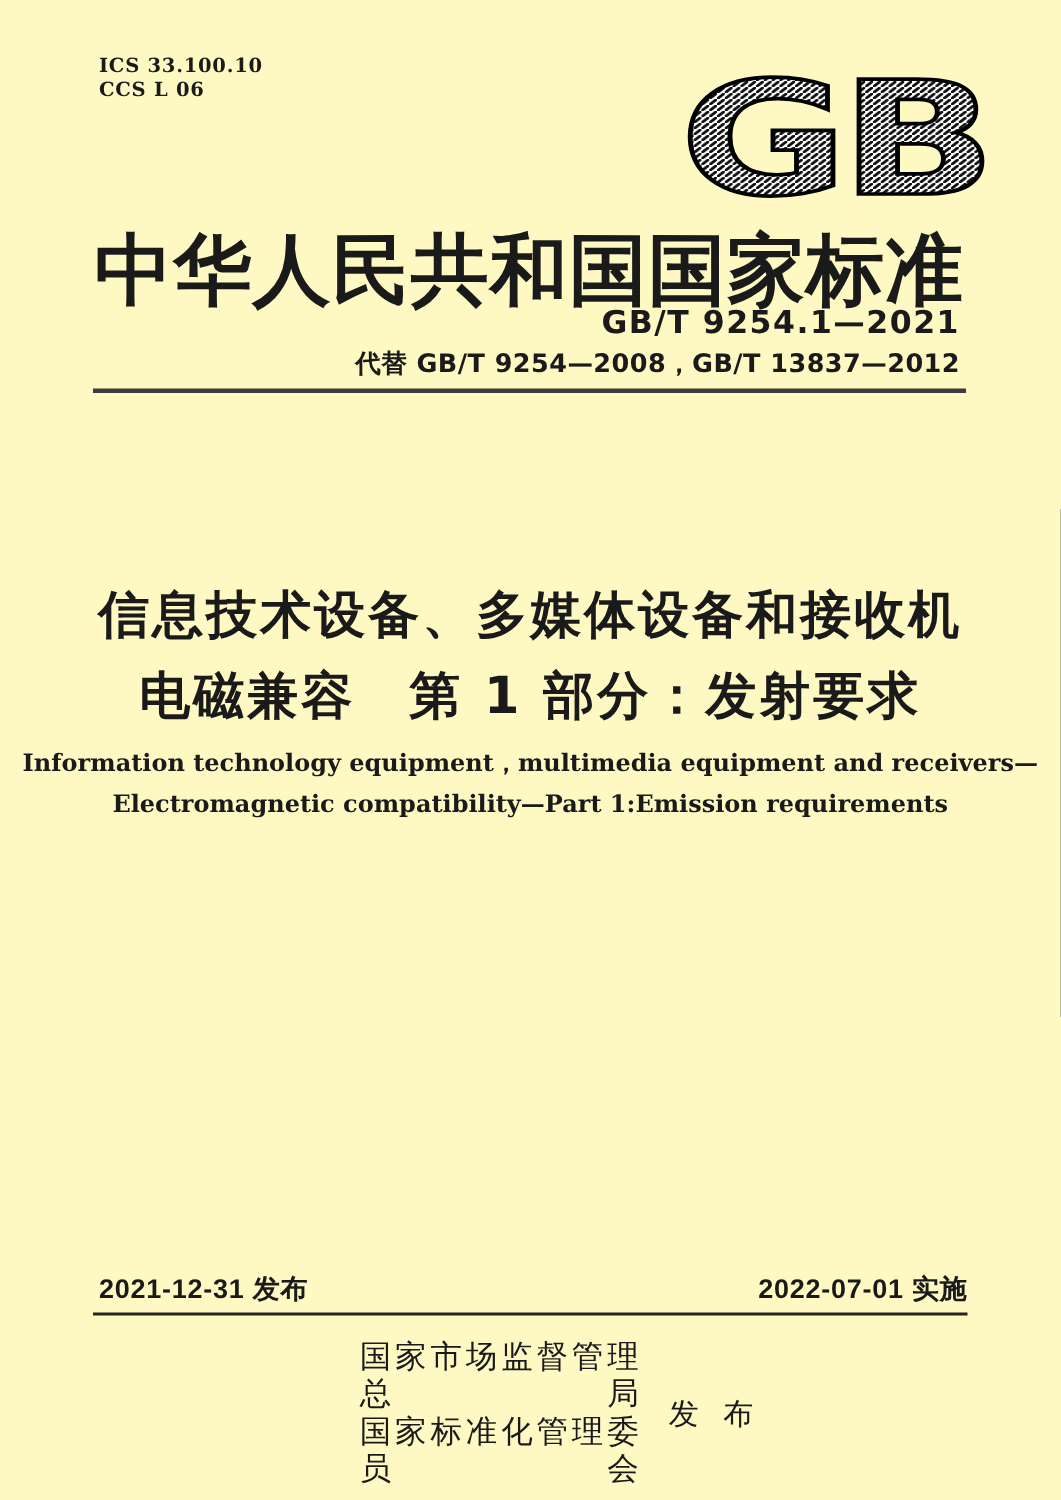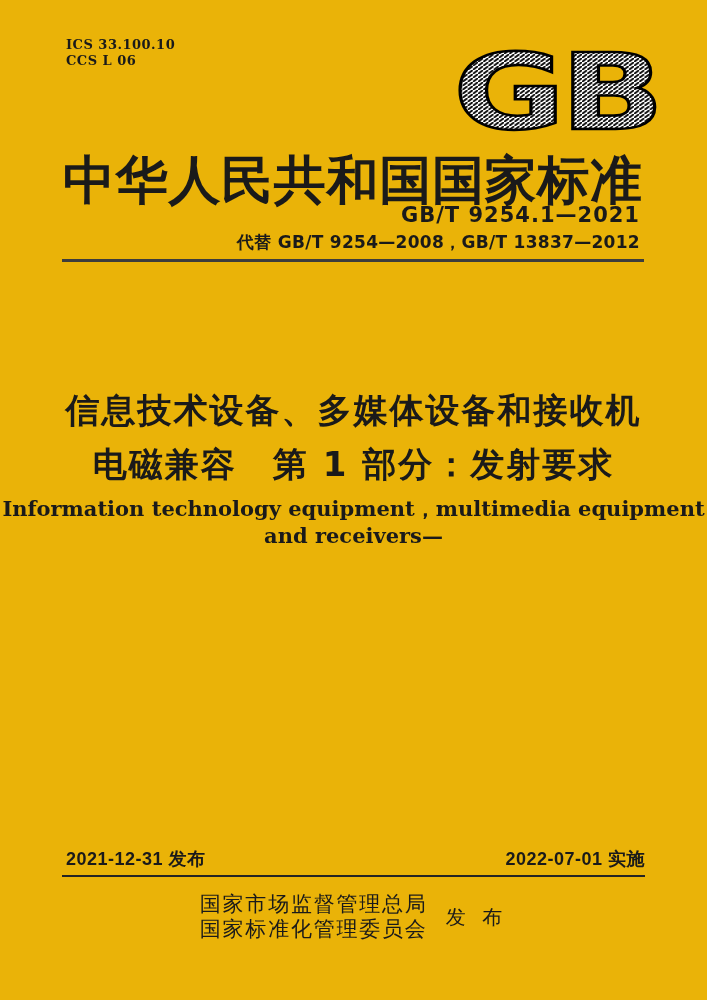--- a/index.html
+++ b/index.html
@@ -1,21 +1,21 @@
 <!DOCTYPE html>
 <html><head>
 <meta charset="utf-8">
 <style>
   html,body { margin:0; padding:0; background:#888; }
   .page {
     position: relative;
     width: 707px;
     height: 1000px;
     margin: 0 auto;
-    background: #eab308;
+    background: #fef9c3;
     color: #1a1a1a;
     font-family: "Liberation Sans", sans-serif;
     overflow: hidden;
   }
   .ics-block {
     position: absolute; left: 66px; top: 37px;
     font-family: "DejaVu Serif", serif;
     font-weight: bold; font-size: 13px; line-height: 16px;
     letter-spacing: 0.5px;
   }
@@ -42,21 +42,21 @@
   }
   .title-cn {
     position: absolute; left: 0; top: 383px; width: 707px;
     text-align: center; font-weight: bold; font-size: 34px;
     line-height: 54px; letter-spacing: 2px;
     font-family: "DejaVu Sans", sans-serif;
   }
   .title-en {
     position: absolute; left: 0; top: 495px; width: 707px;
     text-align: center; font-family: "DejaVu Serif", serif;
-    font-weight: bold; font-size: 21px; line-height: 27px;
+    font-weight: bold; font-size: 16px; line-height: 27px;
   }
   .adoption {
     position: absolute; left: 0; top: 583px; width: 707px;
     text-align: center; font-family: "DejaVu Serif", serif;
     font-weight: bold; font-size: 16.5px; line-height: 26px;
   }
   .issue-date {
     position: absolute; left: 66px; top: 847px;
     font-size: 18px; font-weight: bold; letter-spacing: 0.5px;
   }
@@ -67,21 +67,21 @@
   .rule-bottom {
     position: absolute; left: 62px; top: 875px;
     width: 583px; height: 2px; background: #242424;
   }
   .issuer {
     position: absolute; left: 0; top: 892px; width: 707px;
     display: flex; justify-content: center; align-items: center;
     gap: 20px; font-family: "DejaVu Serif", serif;
   }
   .issuer-lines { width: 226px; font-size: 21px; line-height: 25px; }
-  .issuer-lines > div { text-align: justify; text-align-last: justify; }
+  .issuer-lines > div { text-align: justify; text-align-last: justify; margin-left: 40px; }
   .publish-label { font-size: 20px; letter-spacing: 5px; white-space: nowrap; }
 </style>
 </head>
 <body>
 
 <div class="page">
 
   <div class="ics-block">
     <div>ICS 33.100.10</div>
     <div>CCS L 06</div>
@@ -106,20 +106,21 @@
 
   <div class="rule-top"></div>
 
   <div class="title-cn">
     <div>信息技术设备、多媒体设备和接收机</div>
     <div>电磁兼容　第 1 部分：发射要求</div>
   </div>
 
   <div class="title-en">
     <div>Information technology equipment，multimedia equipment and receivers—</div>
+    <div>Electromagnetic compatibility—Part 1:Emission requirements</div>
   </div>
 
 
   <div class="issue-date">2021-12-31 发布</div>
   <div class="implement-date">2022-07-01 实施</div>
 
   <div class="rule-bottom"></div>
 
   <div class="issuer">
     <div class="issuer-lines">

